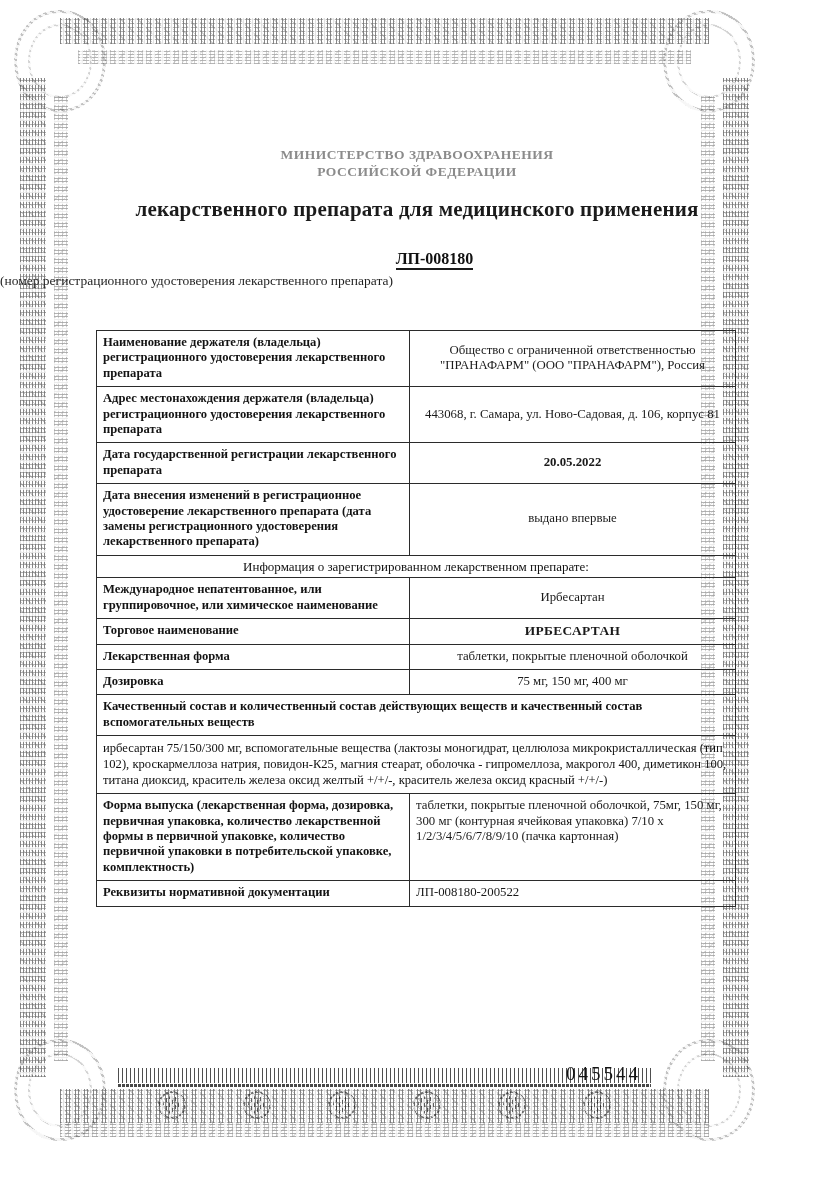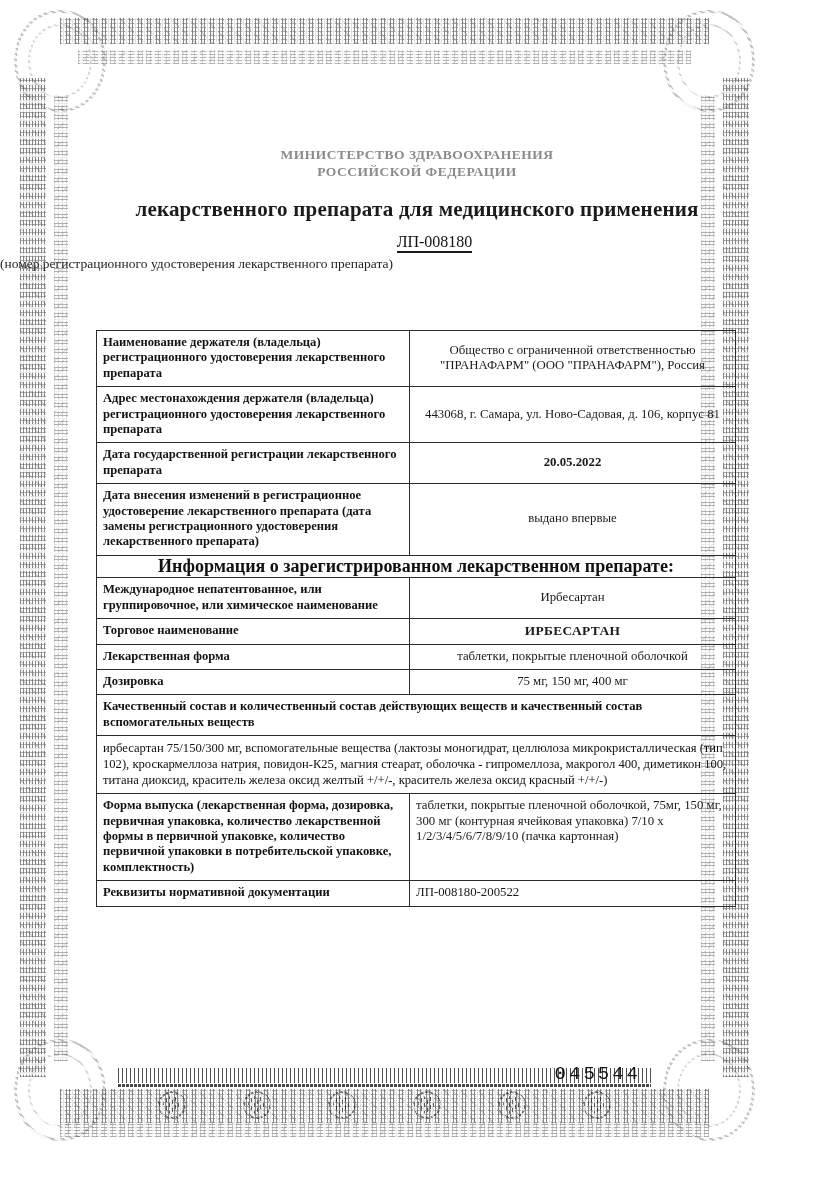--- a/index.html
+++ b/index.html
@@ -132,23 +132,23 @@
     margin-top: 14px;
     font-weight: 700;
     line-height: 30px;
     color: #1b1b1b;
   }
   .doc-title .l1 { font-size: 22px; letter-spacing: .2px; display: block; }
   .doc-title .l2 { font-size: 21px; letter-spacing: .2px; display: block; }
 
   .reg-number {
     text-align: center;
-    margin-top: 9px;
+    margin-top: 26px;
     font-size: 16px;
-    font-weight: 400;
+    font-weight: 700;
     padding-left: 35px;
   }
   .reg-number span {
     border-bottom: 2px solid #1b1b1b;
     padding-bottom: 1px;
   }
   .reg-caption {
     text-align: left;
     font-size: 13.5px;
     margin-top: 5px;
@@ -184,41 +184,41 @@
     font-size: 12.8px;
   }
   .rt td.val.bold { font-weight: 700; }
   .rt td.val.left { text-align: left; vertical-align: top; }
   .rt td.full {
     font-weight: 700;
     text-align: left;
   }
   .rt td.center-note {
     text-align: center;
-    font-weight: 700;
-    font-size: 18px;
+    font-weight: 400;
+    font-size: 13px;
     border-left: 1px solid #2b2b2b;
     border-right: 1px solid #2b2b2b;
     border-top: 1px solid #2b2b2b;
     border-bottom: 1px solid #2b2b2b;
     padding: 3px 6px;
   }
   .rt td.comp {
     font-weight: 400;
     font-size: 12.6px;
     line-height: 16px;
     text-align: left;
   }
   .rt td.trade { font-weight: 700; letter-spacing: .4px; font-size: 13.4px; }
 
   .serial {
     position: absolute;
     right: 128px;
     top: 1063px;
-    font-family: Liberation Mono, monospace;
+    font-family: Liberation Serif, serif;
     font-size: 19px;
     letter-spacing: 3px;
     color: #141414;
   }
 </style>
 </head>
 <body>
 
 <div id="page">
 

